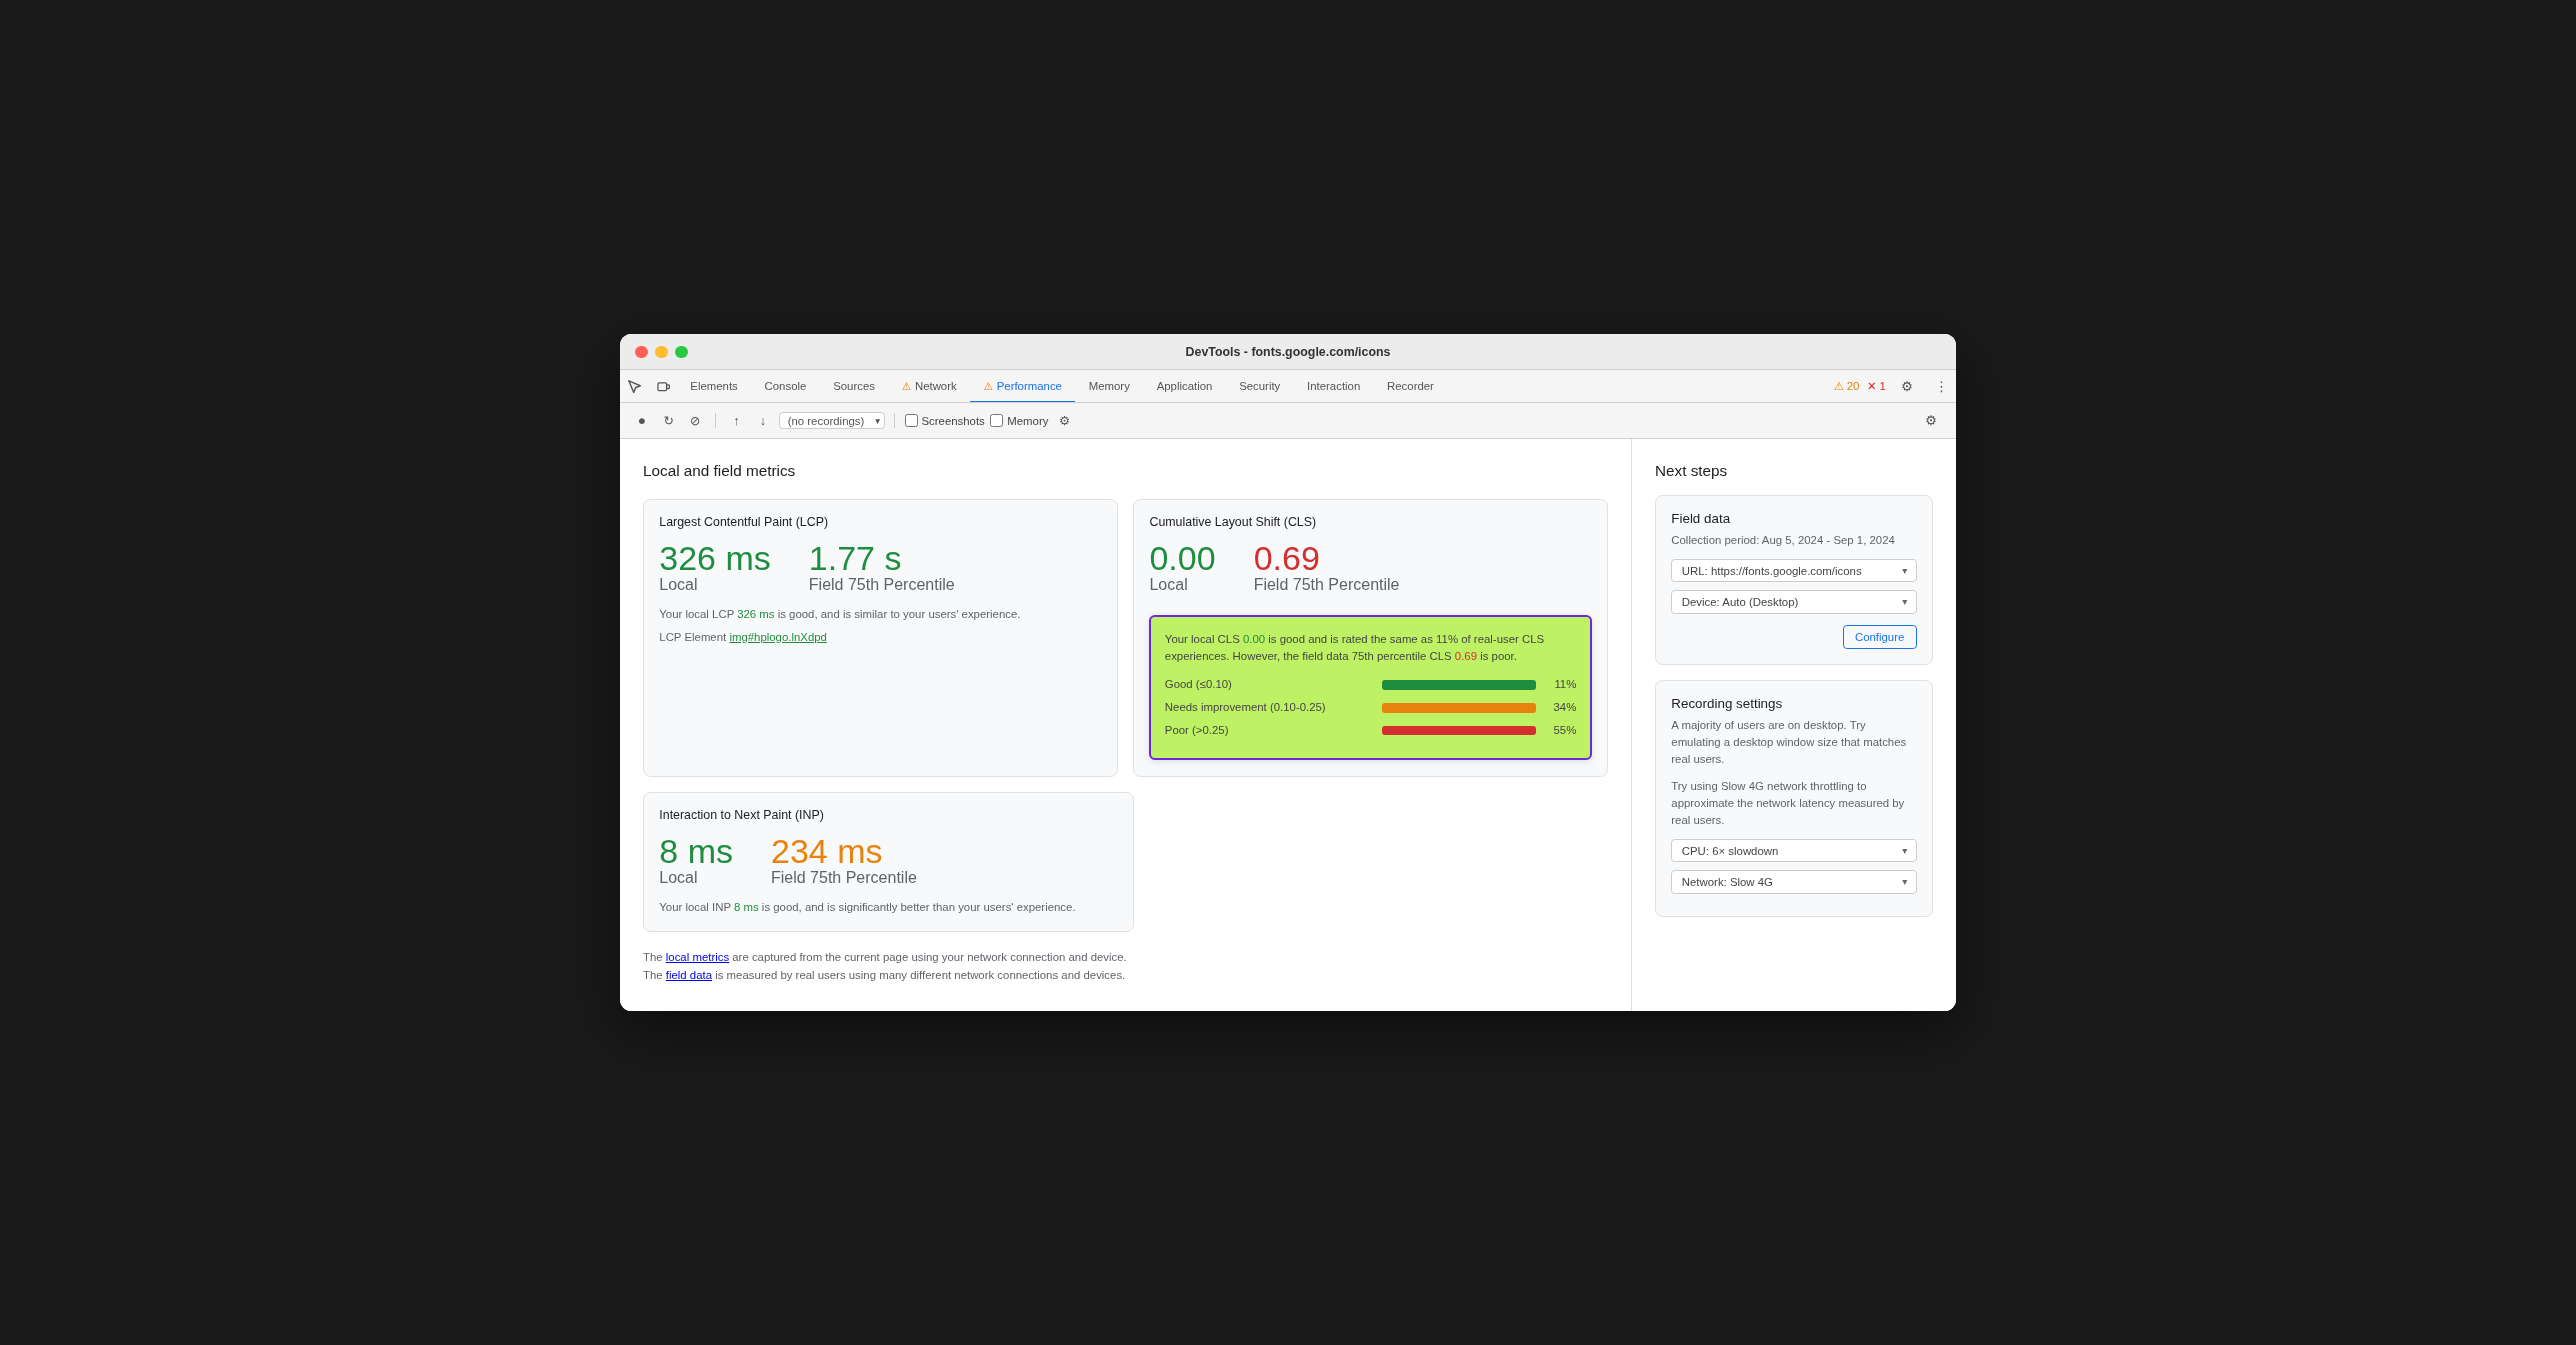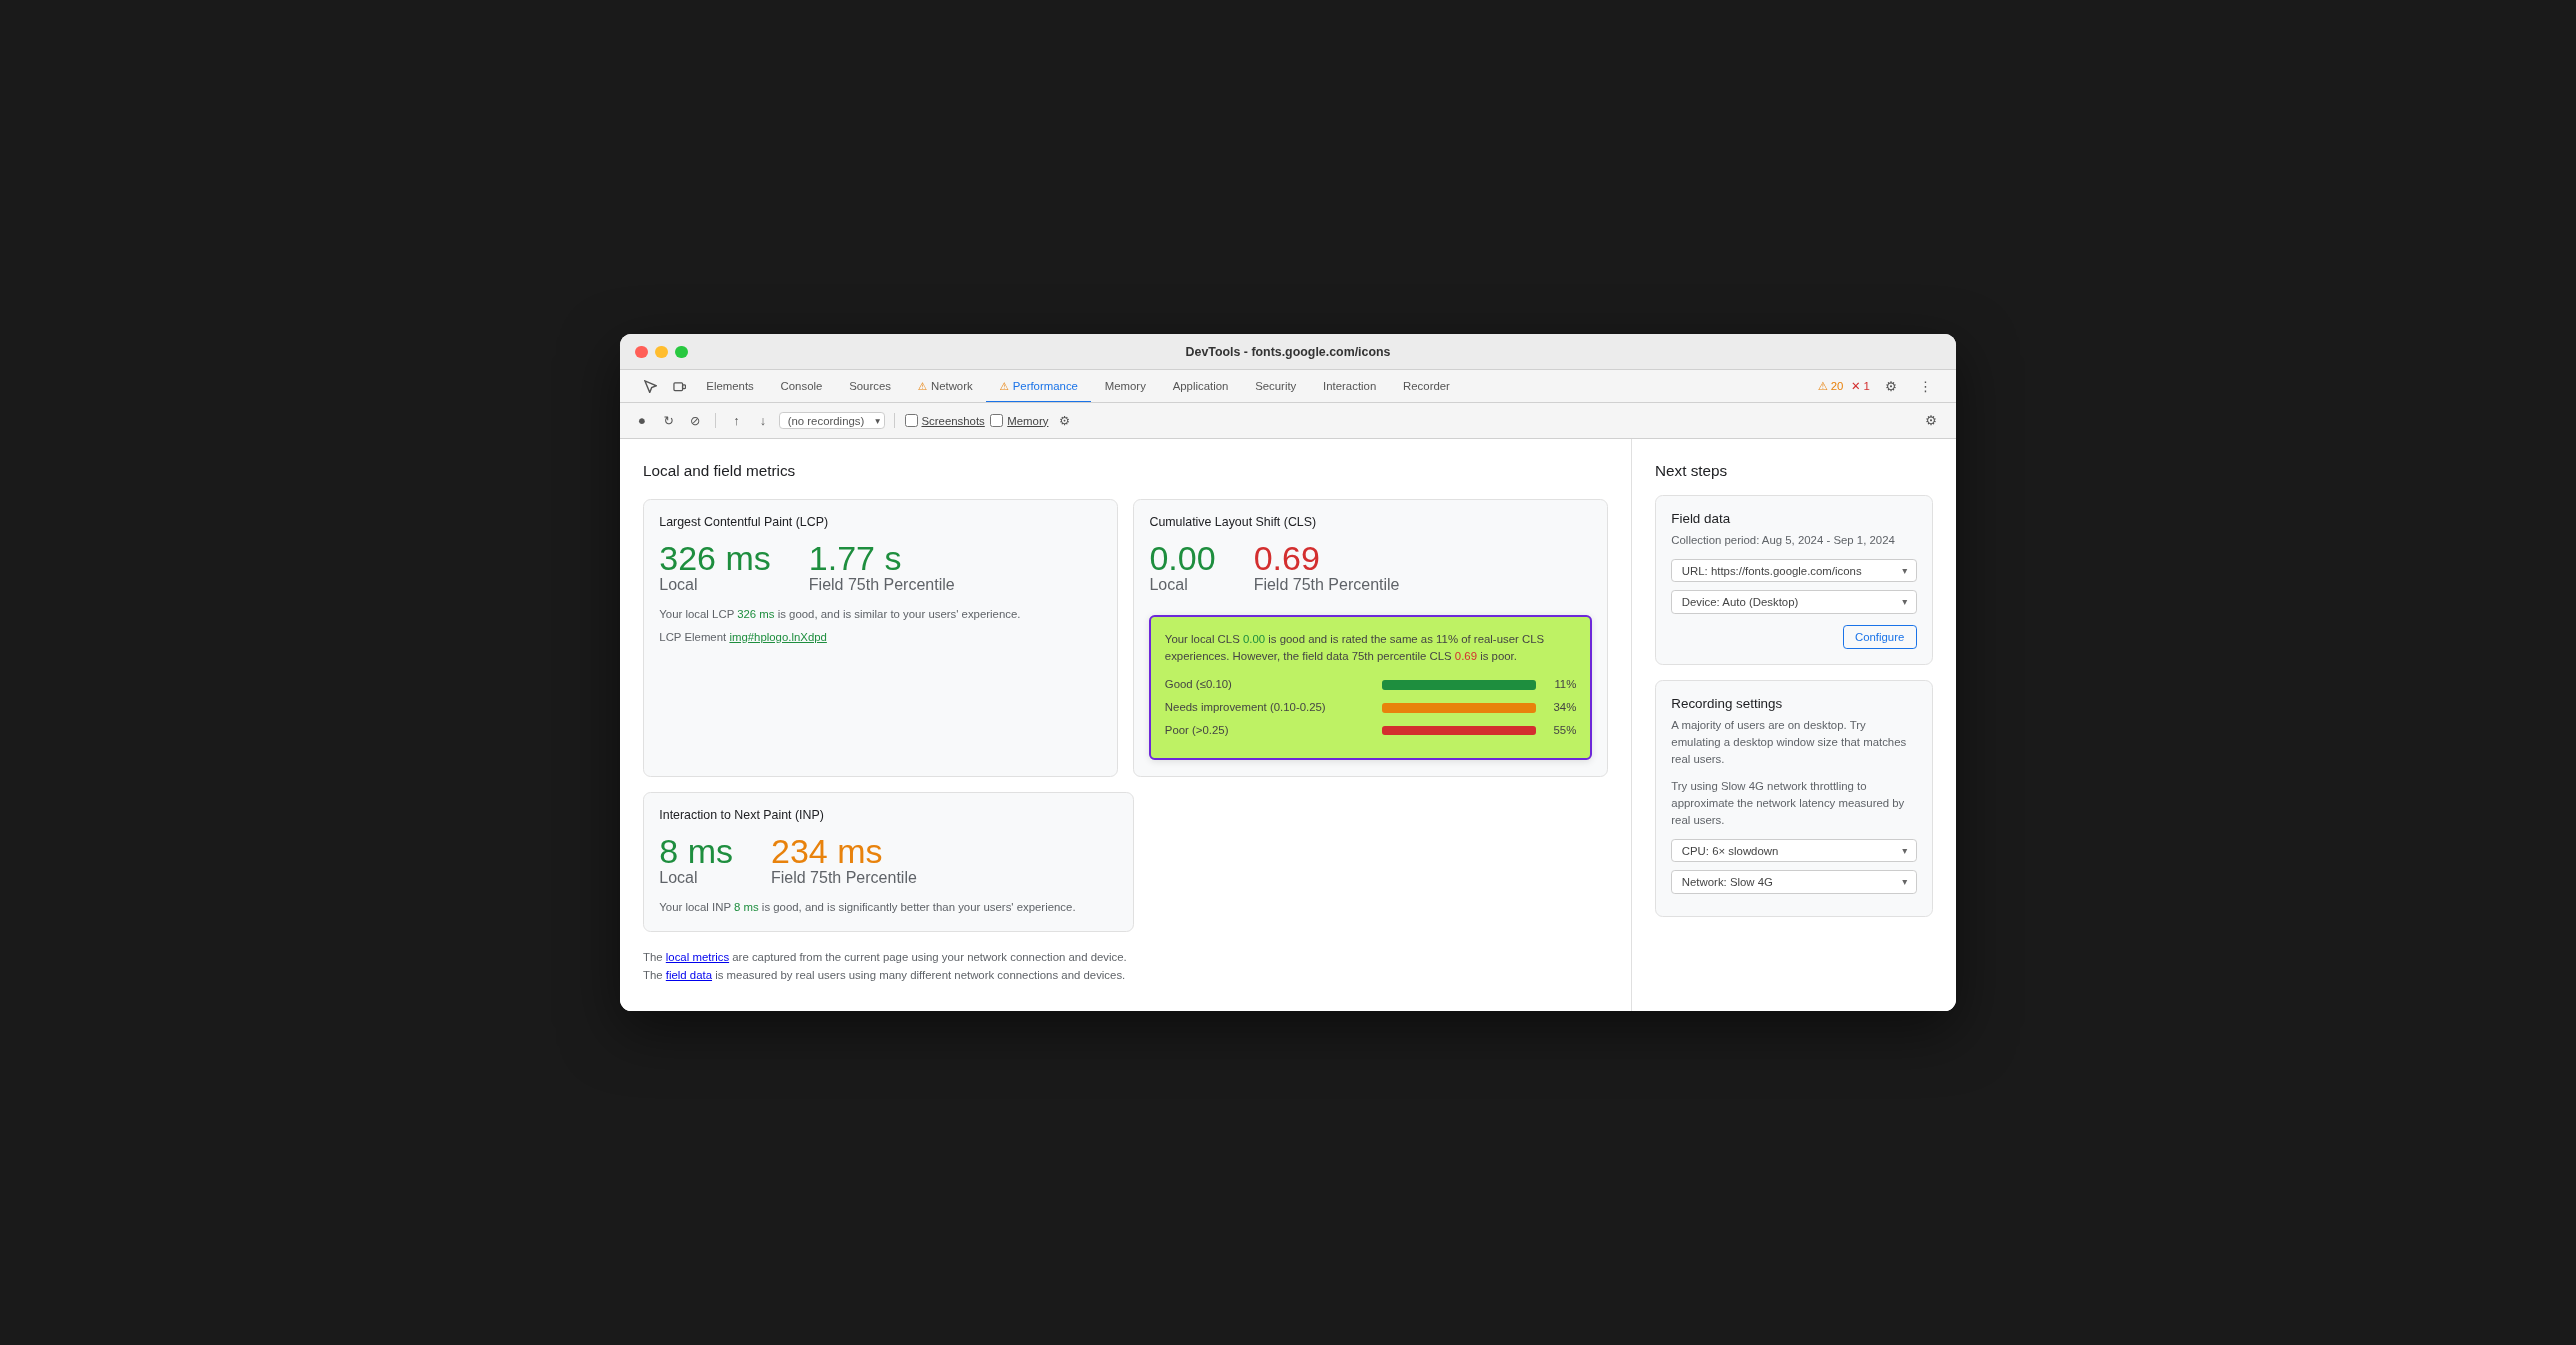--- a/index.html
+++ b/index.html
@@ -46,21 +46,21 @@
       font-size: 12.4px;
       color: #333;
       font-weight: 700;
     }
     
     .toolbar {
       background: #f5f5f5;
       border-bottom: 1px solid #d0d0d0;
       display: flex;
       align-items: center;
-      padding: 0 17px;
+      padding: 0 1px;
       gap: 0;
     }
     .toolbar-left {
       display: flex;
       align-items: center;
       gap: 1.9px;
     }
     .toolbar-icon-btn {
       width: 27px;
       height: 27px;
@@ -158,21 +158,20 @@
       pointer-events: none;
       font-size: 9.5px;
       color: #555;
     }
     .checkbox-group {
       display: flex;
       align-items: center;
       gap: 3.8px;
       font-size: 11.4px;
       color: #444;
-      text-decoration: underline;
     }
     .checkbox-group input { cursor: pointer; }
     .sub-toolbar-divider {
       width: 1px;
       height: 15.3px;
       background: #ccc;
       margin: 0 3.8px;
     }
     .sub-toolbar-right {
       margin-left: auto;

